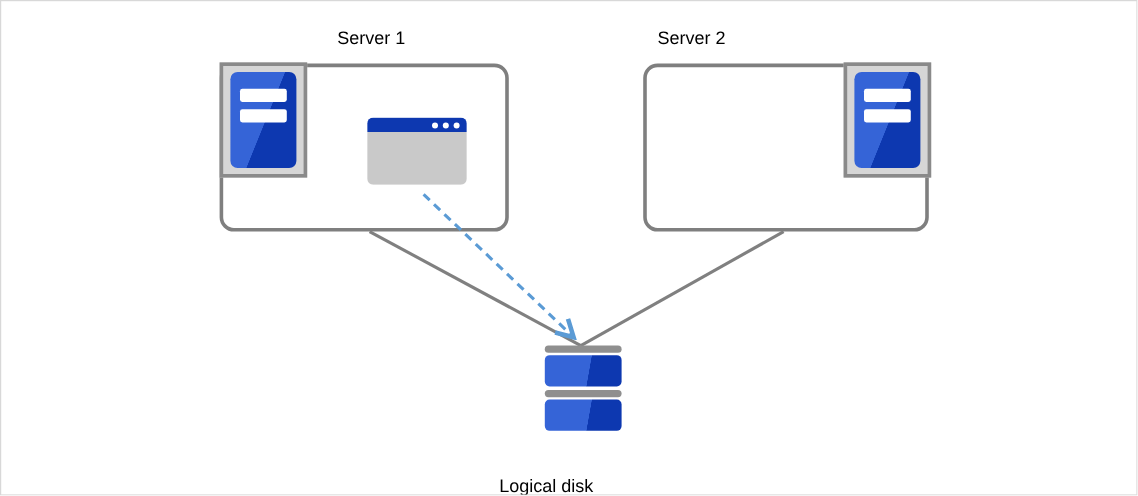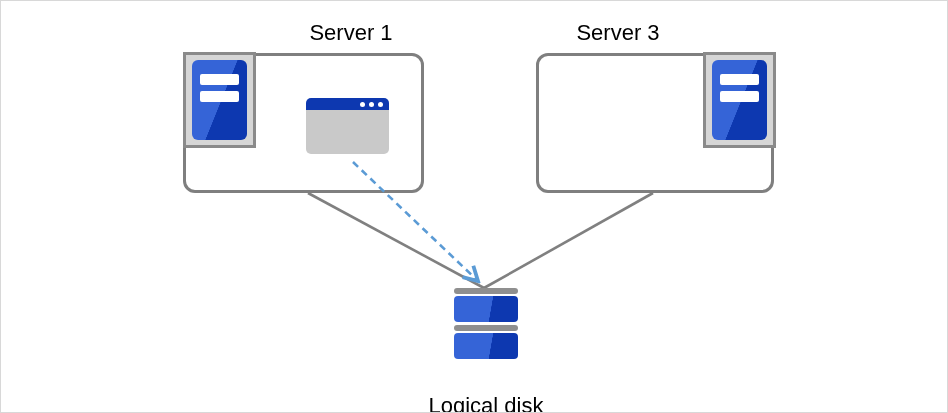--- a/index.html
+++ b/index.html
@@ -22,23 +22,23 @@
     height: 413px;
     background: var(--background);
     border: 1px solid #d8d8d8;
     box-sizing: border-box;
     font-family: "Liberation Sans", sans-serif;
     color: var(--text);
     overflow: hidden;
   }
   .label {
     position: absolute;
-    font-size: 22px;
+    font-size: 15px;
     line-height: 22px;
-    text-align: center;
+    text-align: left;
     white-space: nowrap;
   }
   .node-box {
     position: absolute;
     border: 3px solid var(--box_border);
     border-radius: 12px;
     background: #fff;
     box-sizing: border-box;
   }
   
@@ -114,21 +114,21 @@
     width: 948px; height: 413px;
     pointer-events: none;
   }
 </style>
 </head>
 <body>
 
 <div class="canvas">
 
   <div class="label" style="left:280px; top:21px; width:140px;">Server 1</div>
-  <div class="label" style="left:547px; top:21px; width:140px;">Server 3</div>
+  <div class="label" style="left:547px; top:21px; width:140px;">Server 2</div>
   <div class="label" style="left:275px; top:67px; width:140px;">Application A</div>
   <div class="label" style="left:415px; top:394px; width:140px;">Logical disk</div>
 
   <div class="node-box" style="left:182px; top:52px; width:241px; height:140px;"></div>
   <div class="icon-frame" style="left:182px; top:51px;">
     <div class="tower">
       <div class="tower-bar"></div>
       <div class="tower-bar"></div>
     </div>
   </div>

